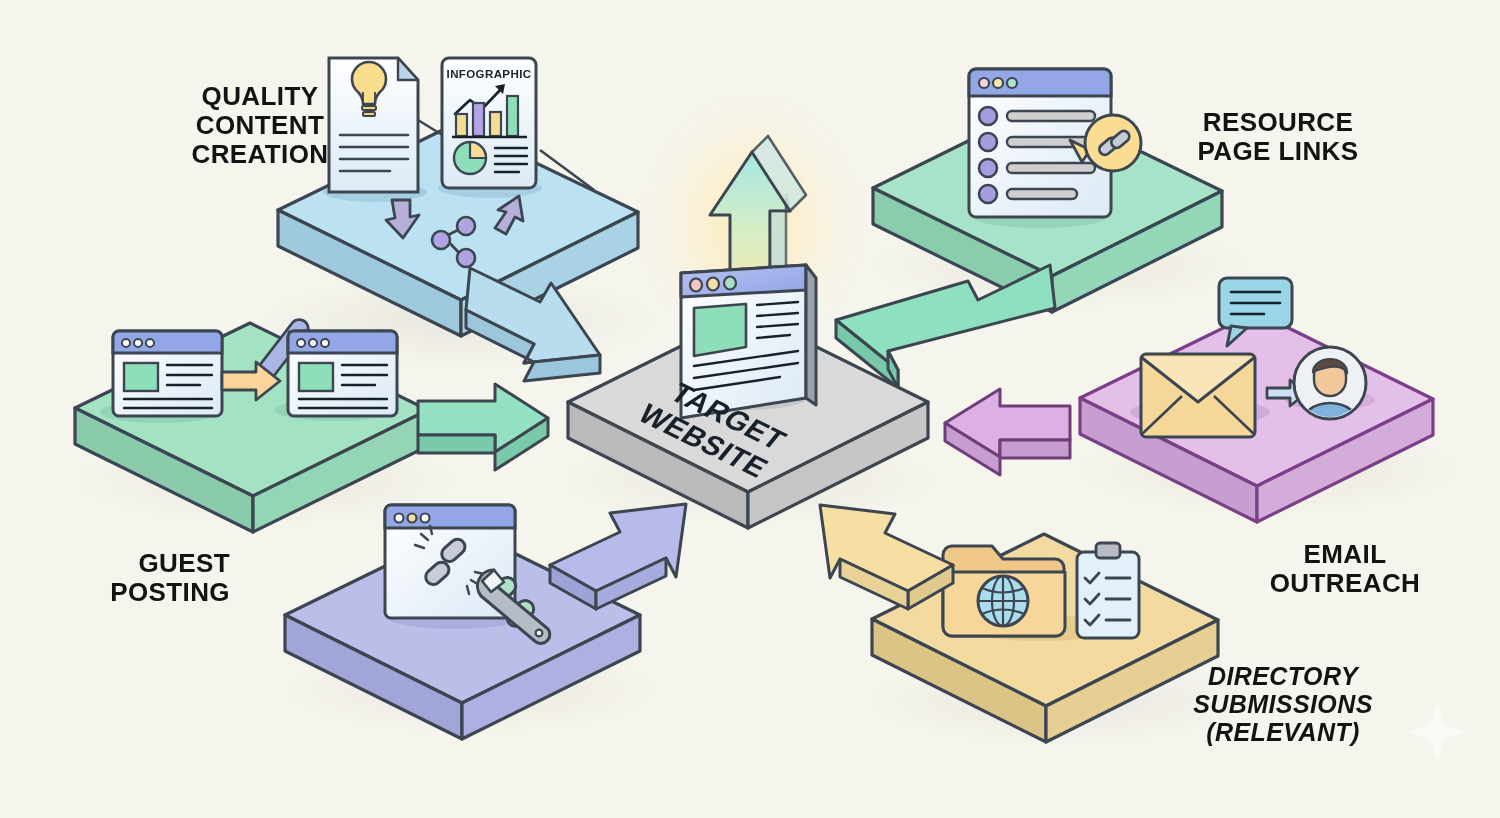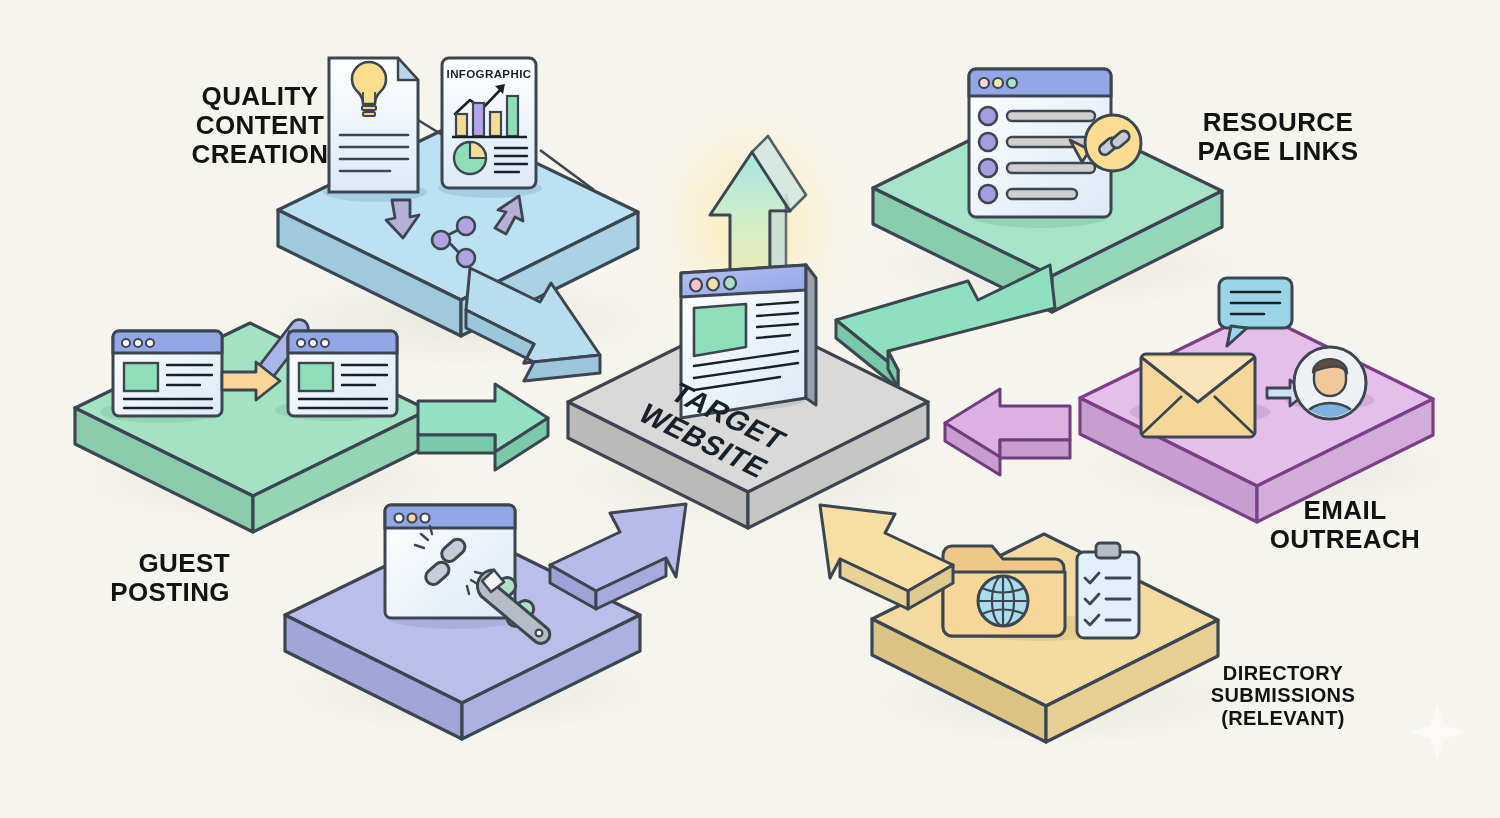--- a/index.html
+++ b/index.html
@@ -16,27 +16,27 @@
     color:#131313;
     font-weight:bold;
     font-size:26px;
     line-height:1.12;
     letter-spacing:.4px;
     text-align:center;
     white-space:pre-line;
     text-transform:uppercase;
     font-family:"Liberation Sans","DejaVu Sans",sans-serif;
   }
-  .lbl.sm{font-size:20px;}
+  .lbl.sm{font-size:25px;font-style:italic;}
   #lbl-quality{left:160px;top:82px;width:200px;}
   #lbl-resource{left:1178px;top:108px;width:200px;}
   #lbl-guest{left:30px;top:549px;width:200px;text-align:right;}
   #lbl-broken{left:130px;top:682px;width:220px;}
   #lbl-directory{left:1168px;top:662px;width:230px;}
-  #lbl-email{left:1245px;top:496px;width:200px;}
+  #lbl-email{left:1245px;top:540px;width:200px;}
 </style>
 </head>
 <body>
 
 <div id="stage">
 
 <svg width="1500" height="818" viewBox="0 0 1500 818">
   <defs>
     <linearGradient id="gradUp" x1="0" y1="1" x2="0" y2="0">
       <stop offset="0%" stop-color="#f7e6ad"></stop>

